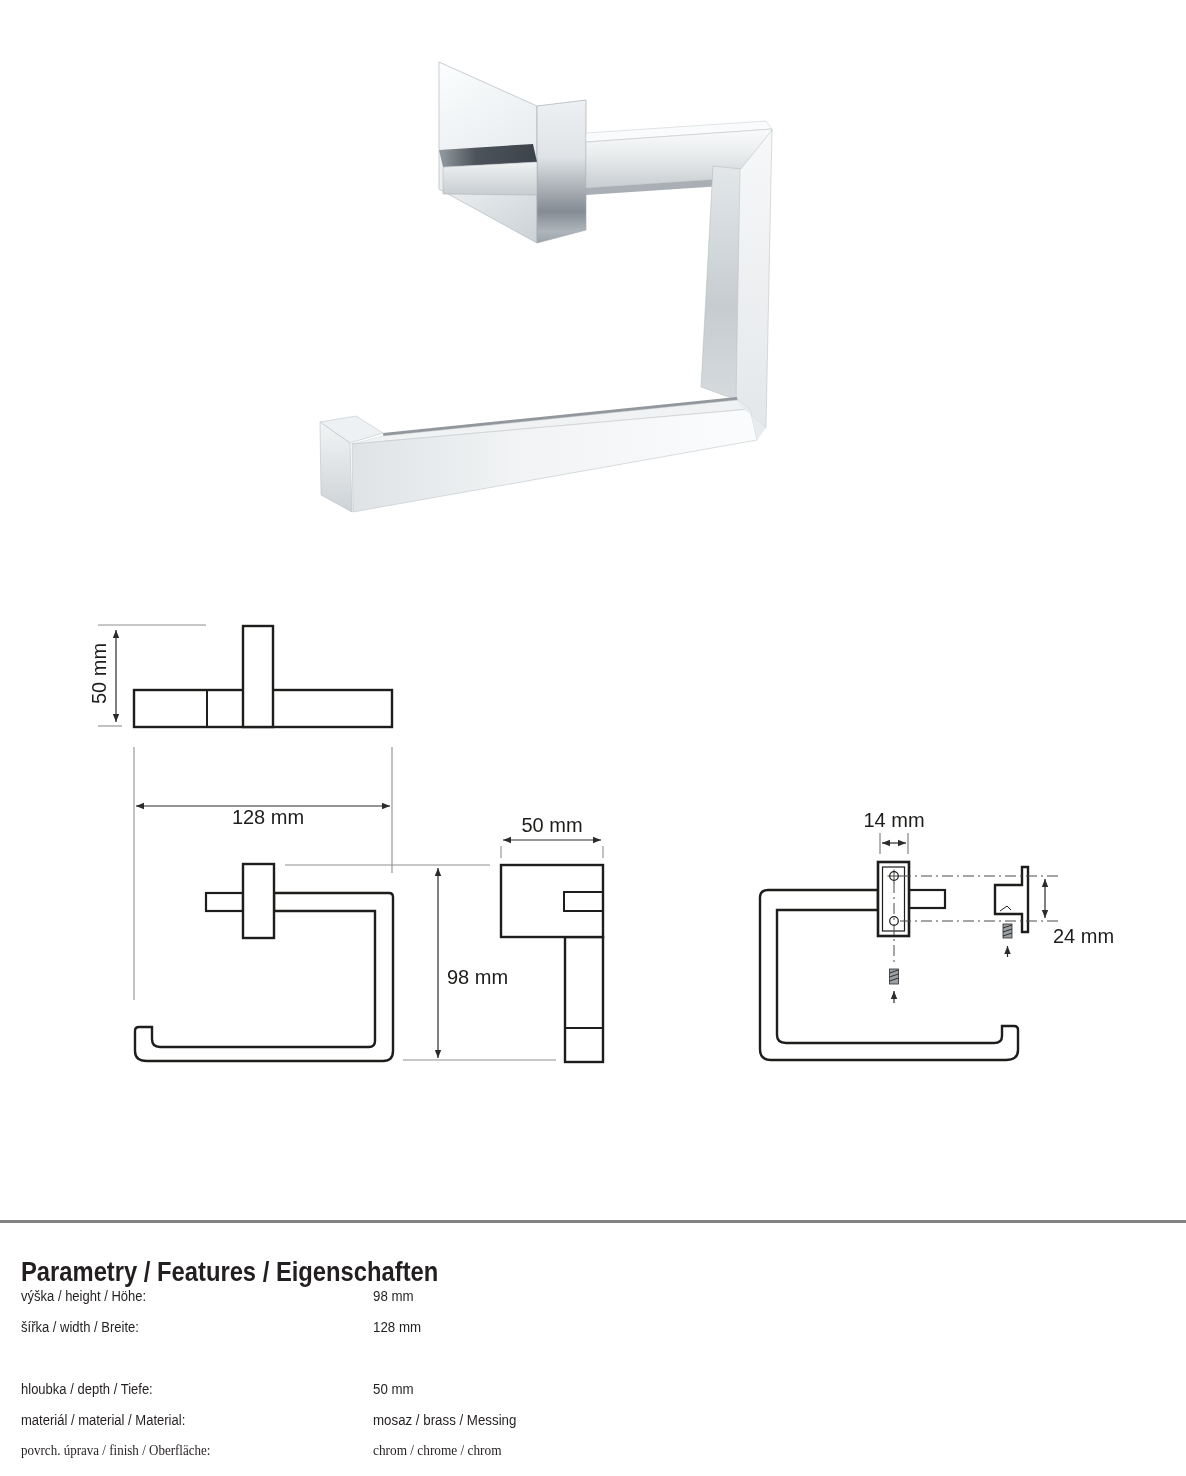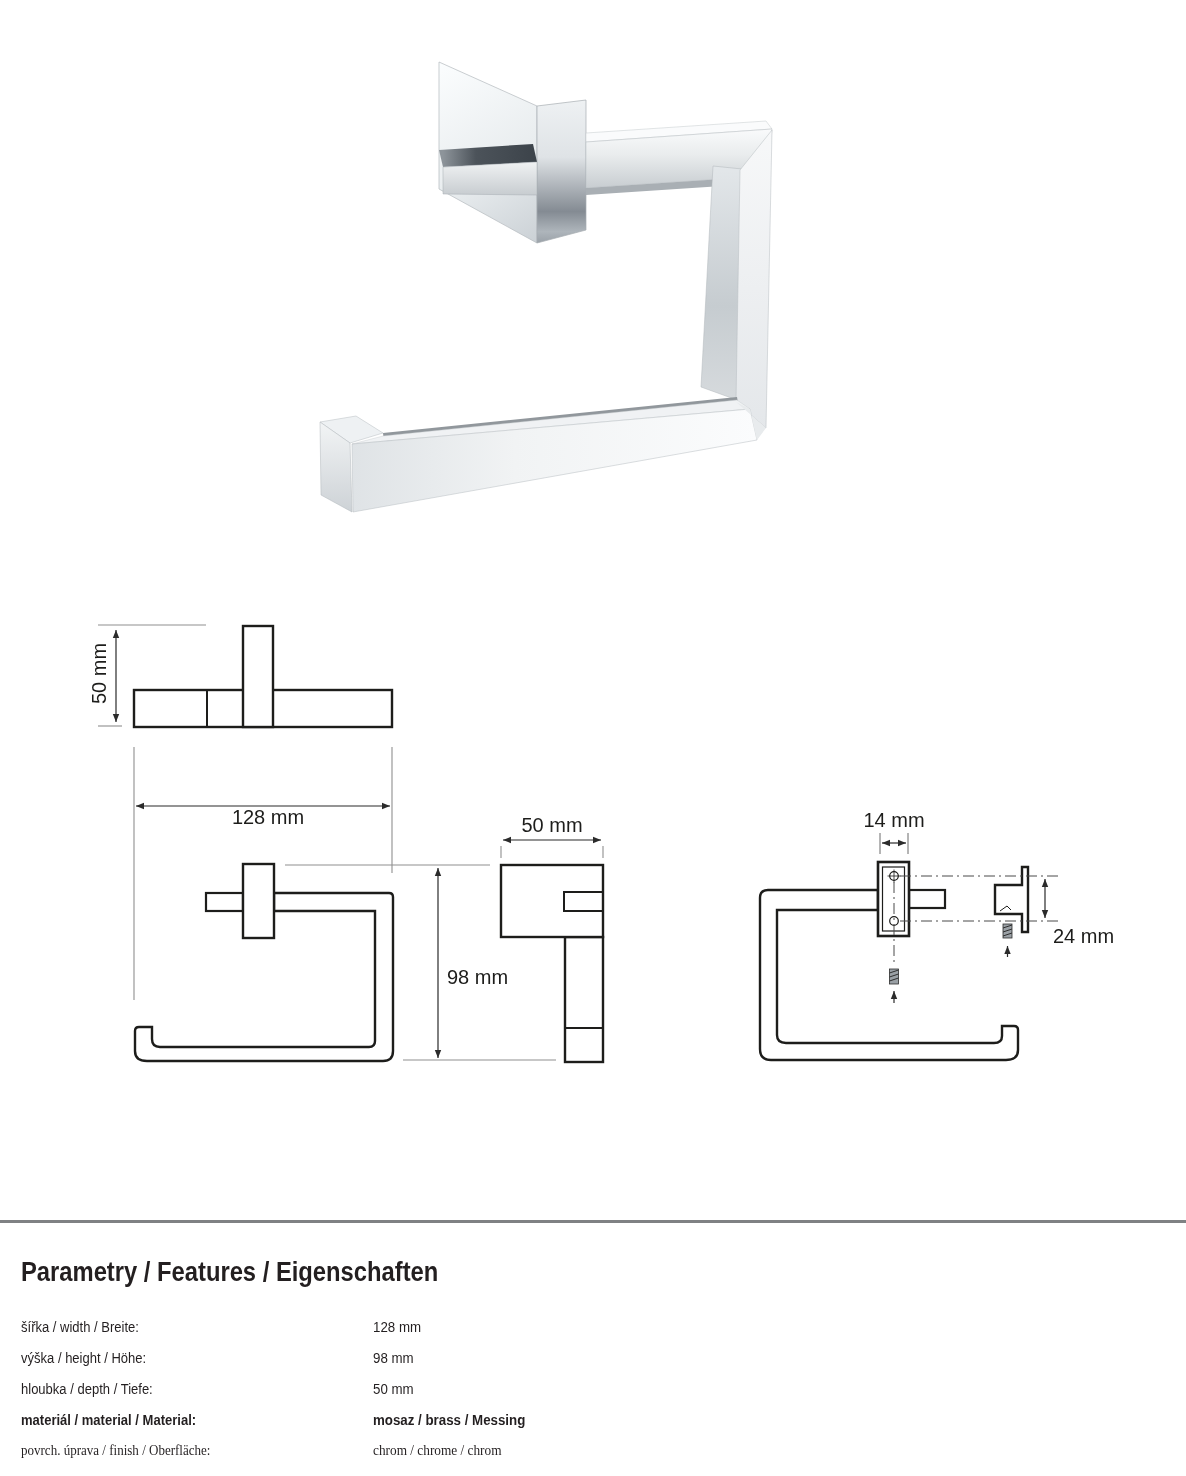--- a/index.html
+++ b/index.html
@@ -191,29 +191,29 @@
 
   <div id="sep-line"></div>
 
   <div id="features-title">Parametry / Features / Eigenschaften</div>
 
   <div>
     <div class="feat-row" style="top:1315px;">
       <span class="feat-label">šířka / width / Breite:</span>
       <span class="feat-value">128 mm</span>
     </div>
-    <div class="feat-row" style="top:1346px;">
+    <div class="feat-row" style="top:1284px;">
       <span class="feat-label">výška / height / Höhe:</span>
       <span class="feat-value">98 mm</span>
     </div>
     <div class="feat-row" style="top:1377px;">
       <span class="feat-label">hloubka / depth / Tiefe:</span>
       <span class="feat-value">50 mm</span>
     </div>
-    <div class="feat-row" style="top:1408px;font-weight:bold;">
+    <div class="feat-row" style="top:1408px;">
       <span class="feat-label">materiál / material / Material:</span>
       <span class="feat-value">mosaz / brass / Messing</span>
     </div>
     <div class="feat-row" style="top:1439px;font-family:Liberation Serif, serif;">
       <span class="feat-label">povrch. úprava / finish / Oberfläche:</span>
       <span class="feat-value">chrom / chrome / chrom</span>
     </div>
   </div>
 
 </div>

